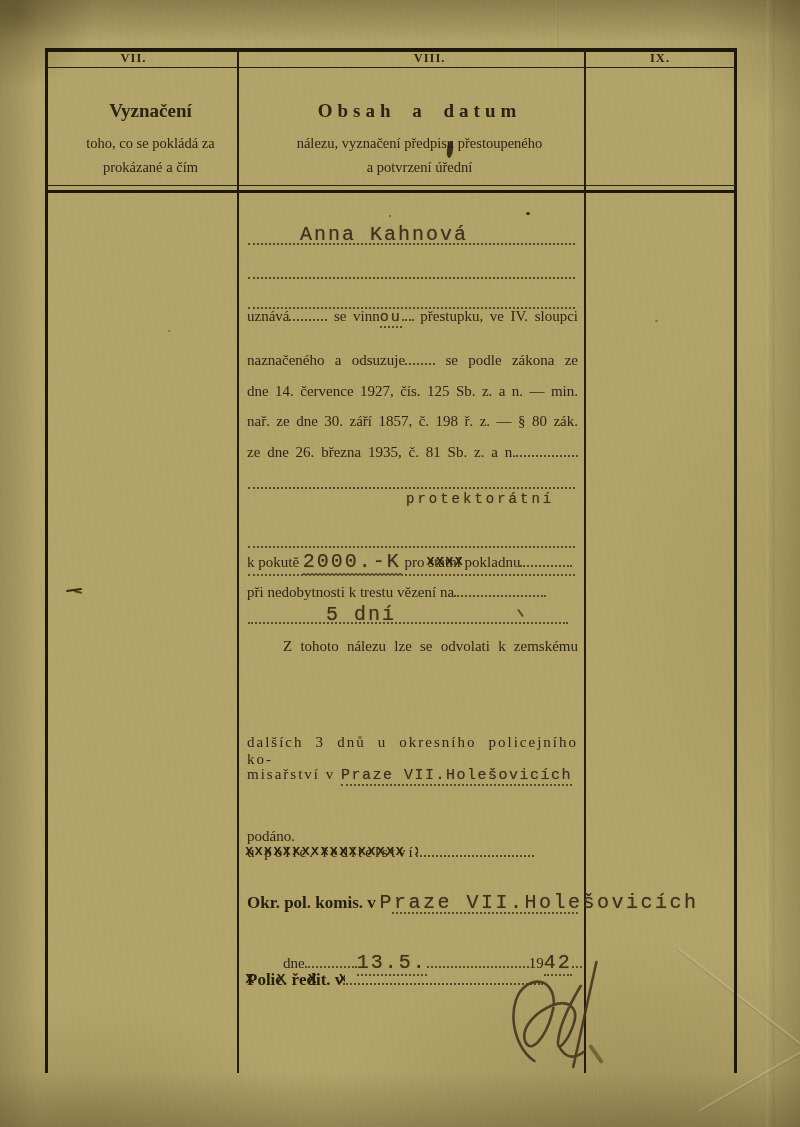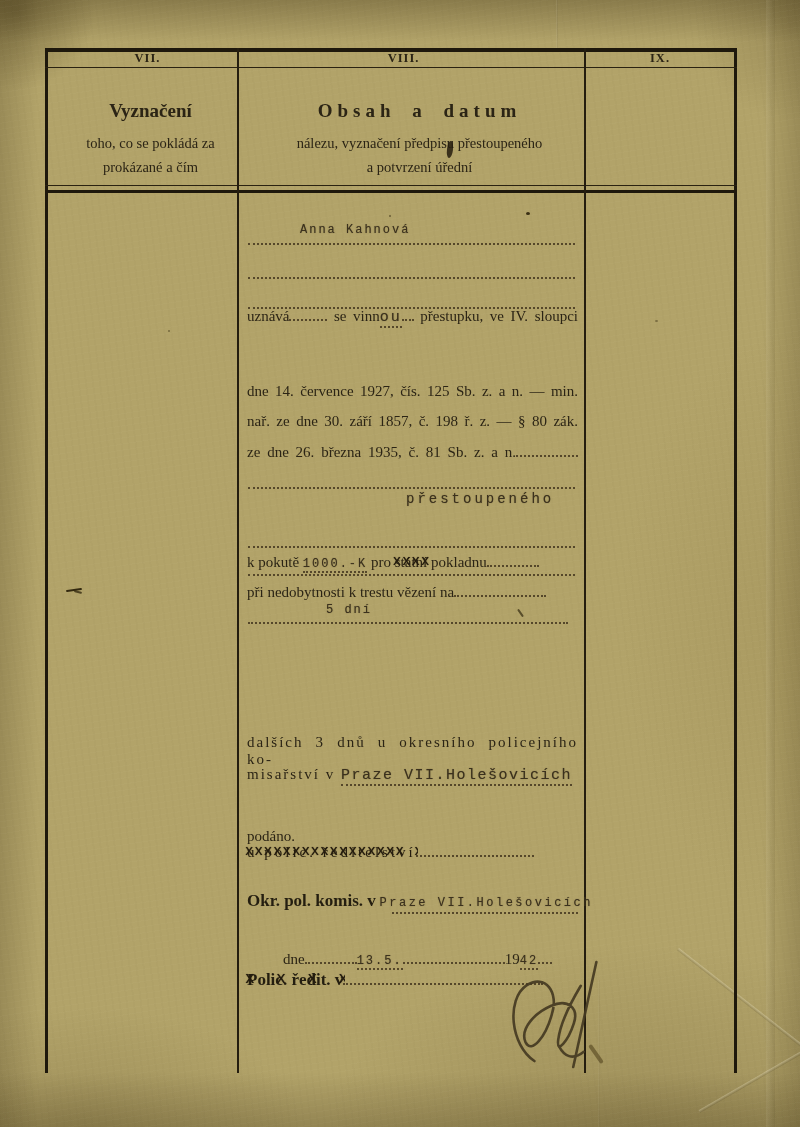--- a/index.html
+++ b/index.html
@@ -36,21 +36,21 @@
   .hsub{font-size:14.5px;line-height:24px;}
   
   .pline{position:absolute;font-size:15px;color:#2b2415;white-space:nowrap;}
   .jline{position:absolute;left:247px;width:331px;font-size:15px;color:#2b2415;
          text-align:justify;text-align-last:justify;}
   .lsp{letter-spacing:2px;}
   .indent{text-indent:36px;}
   .dotline{position:absolute;border-bottom:2px dotted #55472a;height:0;}
   .leader{display:inline-block;border-bottom:2px dotted #55472a;height:11px;vertical-align:baseline;}
   
-  .typed{font-family:"Liberation Mono", monospace;color:#3b311d;font-size:12px;letter-spacing:2px;
+  .typed{font-family:"Liberation Mono", monospace;color:#3b311d;font-size:20px;letter-spacing:2px;
          text-shadow:0 0 1px rgba(59,49,29,0.55);white-space:nowrap;}
   .typed.sm{font-size:14px;letter-spacing:3px;}
   .typed.u{border-bottom:2px dotted #55472a;}
   .struck{position:relative;display:inline-block;color:#241c0e;margin-top:48px;}
   .struck .xover{position:absolute;left:-2px;top:-1px;right:-2px;overflow:hidden;
         font-family:"Liberation Mono", monospace;font-size:14px;color:#241c0e;letter-spacing:1px;
         text-shadow:0 0 1px #241c0e;white-space:nowrap;}
   .struck .xover.wide{letter-spacing:6px;}
   .boldprint{font-weight:bold;font-size:17px;color:#241e10;}
   .smudge{position:absolute;background:#241c0e;border-radius:45% 55% 50% 50%;opacity:0.85;}
@@ -70,22 +70,22 @@
   <div class="crease-d" style="left:690px;top:1075px;width:140px;height:3px;transform:rotate(-30deg);"></div>
   <div class="crease-d" style="left:585px;top:1052px;width:22px;height:4px;transform:rotate(55deg);background:#4a3c18;opacity:.55;border-radius:3px;"></div>
 
   <div class="frame"></div>
   <div class="divider" style="left:237px;"></div>
   <div class="divider" style="left:584px;"></div>
   <div class="thinrule" style="top:67px;"></div>
   <div class="thinrule" style="top:185px;"></div>
   <div class="thickrule" style="top:190px;"></div>
 
-  <div class="romannum" style="left:53px;width:189px;">VII.</div>
-  <div class="romannum" style="left:230px;width:347px;">VIII.</div>
+  <div class="romannum" style="left:39px;width:189px;">VII.</div>
+  <div class="romannum" style="left:256px;width:347px;">VIII.</div>
   <div class="romannum" style="left:586px;width:148px;">IX.</div>
 
   <div class="hcol" style="left:48px;width:189px;">
     <div class="htitle">Vyznačení</div>
     <div class="hsub">toho, co se pokládá za</div>
     <div class="hsub">prokázané a čím</div>
   </div>
   <div class="hcol" style="left:239px;width:345px;">
     <div class="htitle sp">Obsah a datum</div>
     <div class="hsub">nálezu, vyznačení předpisu přestoupeného</div>
@@ -97,46 +97,51 @@
   <div class="typed" style="position:absolute;left:300px;top:223px;">Anna Kahnová</div>
   <div class="dotline" style="left:248px;top:243px;width:327px;"></div>
   <div class="dotline" style="left:248px;top:277px;width:327px;"></div>
   <div class="dotline" style="left:248px;top:307px;width:327px;"></div>
 
   <div class="jline" style="top:308px;">
     <span>uznává</span><span class="leader" style="width:38px;"></span>
     <span>se vinn</span><span class="typed u" style="font-size:15px;">ou</span><span class="leader" style="width:12px;"></span>
     <span>přestupku, ve IV. sloupci</span>
   </div>
+  <div class="jline" style="top:352px;">
+    <span>naznačeného a odsuzuje</span><span class="leader" style="width:30px;"></span>
+    <span>se podle zákona ze</span>
+  </div>
   <div class="jline" style="top:383px;">dne 14. července 1927, čís. 125 Sb. z. a n. — min.</div>
   <div class="jline" style="top:413px;">nař. ze dne 30. září 1857, č. 198 ř. z. — § 80 zák.</div>
   <div class="jline" style="top:444px;">
     <span>ze dne 26. března 1935, č. 81 Sb. z. a n.</span><span class="leader" style="width:62px;"></span>
   </div>
 
   <div class="dotline" style="left:248px;top:487px;width:327px;"></div>
-  <div class="typed sm" style="position:absolute;left:406px;top:491px;">přestoupeného</div>
+  <div class="typed sm" style="position:absolute;left:406px;top:491px;">protektorátní</div>
 
   <div class="pline" style="left:247px;top:506px;">
     <span>k pokutě</span>
-    <span class="typed u">1000.-K</span>
+    <span class="typed u">2000.-K</span>
     <span>pro</span>
     <span class="struck"><span>státní</span><span class="xover">xxxxxxx</span></span>
     <span>pokladnu</span><span class="leader" style="width:52px;"></span>
   </div>
 
   <div class="dotline" style="left:248px;top:546px;width:327px;"></div>
   <div class="dotline" style="left:248px;top:574px;width:327px;"></div>
 
   <div class="pline" style="left:247px;top:584px;">
     <span>při nedobytnosti k trestu vězení na</span><span class="leader" style="width:92px;"></span>
   </div>
   <div class="dotline" style="left:248px;top:622px;width:320px;"></div>
   <div class="typed" style="position:absolute;left:326px;top:603px;">5 dní</div>
 
+  <div class="jline indent" style="top:638px;">Z tohoto nálezu lze se odvolati k zemskému</div>
   <div class="jline lsp" style="top:734px;">dalších 3 dnů u okresního policejního ko-</div>
 
   <div class="pline lsp" style="left:247px;top:766px;">
     <span>misařství v</span>
     <span class="typed u" style="font-size:15px;letter-spacing:1.5px;">Praze VII.Holešovicích</span>
   </div>
 
   <div class="pline" style="left:247px;top:796px;text-decoration:underline;">
     <span class="struck" style="letter-spacing:3px;"><span>u polic. ředitelství</span><span class="xover">xxxxxxxxxxxxxxxxx x x</span></span><span class="leader" style="width:118px;"></span>
   </div>

